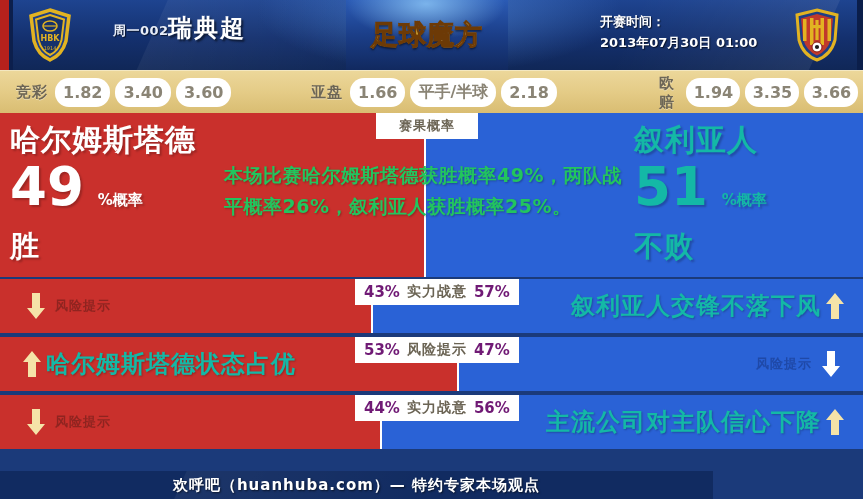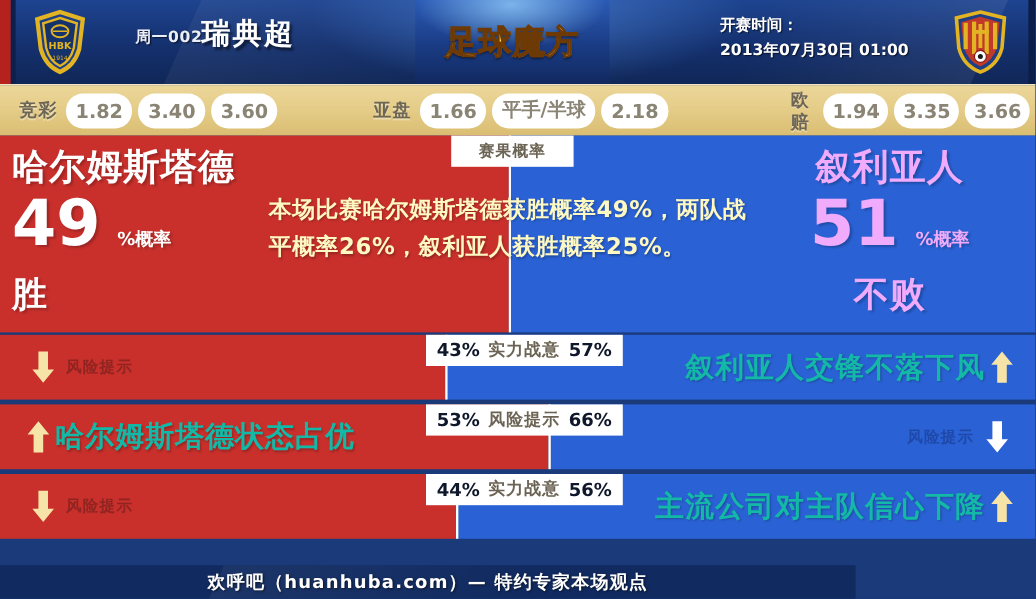--- a/index.html
+++ b/index.html
@@ -124,21 +124,21 @@
     position:absolute; left:424px; top:0; width:2px; height:164px;
     background:#ffffff;
   }
 
   .team-home{
     position:absolute; left:10px; top:8px; width:205px;
     color:#fff; text-align:left;
   }
   .team-away{
     position:absolute; right:14px; top:8px; width:215px;
-    color:#f0abfc; text-align:center;
+    color:#14b8a6; text-align:left;
   }
   .team-name{
     font-size:30px; font-weight:bold; line-height:38px; letter-spacing:1px;
     text-shadow:2px 2px 2px rgba(0,0,0,.22);
     white-space:nowrap;
   }
   .team-pct{
     font-size:53px; font-weight:bold; line-height:56px;
     text-shadow:2px 2px 2px rgba(0,0,0,.22);
   }
@@ -155,42 +155,42 @@
     font-size:13px; font-weight:bold; letter-spacing:1px;
     display:flex; align-items:center; justify-content:center;
     z-index:6;
   }
   .chip-main{
     left:376px; top:113px; width:102px; height:26px;
   }
 
   .summary{
     position:absolute; left:224px; top:47px; width:408px;
-    color:#fef9c3; font-size:19px; font-weight:bold; line-height:31px;
+    color:#22c55e; font-size:19px; font-weight:bold; line-height:31px;
     letter-spacing:.5px; z-index:5;
     text-shadow:1px 1px 2px rgba(0,0,0,.28);
   }
 
   
   .row{ position:absolute; left:0; width:863px; }
   .row-bg-red{ position:absolute; left:0; top:0; height:100%; background:#c9302c; }
   .row-bg-blue{ position:absolute; right:0; top:0; height:100%; background:#2a62d6; }
   .row-sep{ position:absolute; top:0; height:100%; width:2px; background:#ffffff; z-index:3; }
 
   .row1{ top:279px; height:54px; }
   .row2{ top:337px; height:54px;padding-left:28px; }
   .row3{ top:395px; height:54px; }
 
   .row-chip{
     position:absolute; top:0; height:26px; background:#ffffff;
     display:flex; align-items:center; justify-content:center;
     gap:7px; padding:0 9px; z-index:8;
     color:#6b6454; font-size:14px; font-weight:bold;
   }
-  .row-chip .num{ color:#0f172a; font-size:15px; }
+  .row-chip .num{ color:#701a75; font-size:15px; }
   .row-chip .mid{ color:#6b6454; letter-spacing:1px; }
 
   .verdict{
     position:absolute; top:0; height:100%;
     display:flex; align-items:center; gap:4px;
     color:#14b8a6; font-size:24px; font-weight:bold; letter-spacing:1px;
     text-shadow:1px 1px 2px rgba(0,0,0,.25);
     z-index:5;
   }
   .verdict-left{ left:22px; }
@@ -388,21 +388,21 @@
       <span class="arrow">
         <svg width="20" height="30" viewBox="0 0 20 30">
             <path d="M6 2 h8 v15 h5 l-9 11 l-9 -11 h5 z" fill="#ffffff"></path>
           </svg>
       </span>
     </div>
 
     <div class="row-chip" style="left:355px;">
       <span class="num">53%</span>
       <span class="mid">风险提示</span>
-      <span class="num">66%</span>
+      <span class="num">47%</span>
     </div>
   </div>
 
   <div class="row row3">
     <div class="row-bg-red" style="width:380px;"></div>
     <div class="row-sep" style="left:380px;"></div>
     <div class="row-bg-blue" style="width:481px;"></div>
 
     <div class="risk risk-left">
       <span class="arrow">

